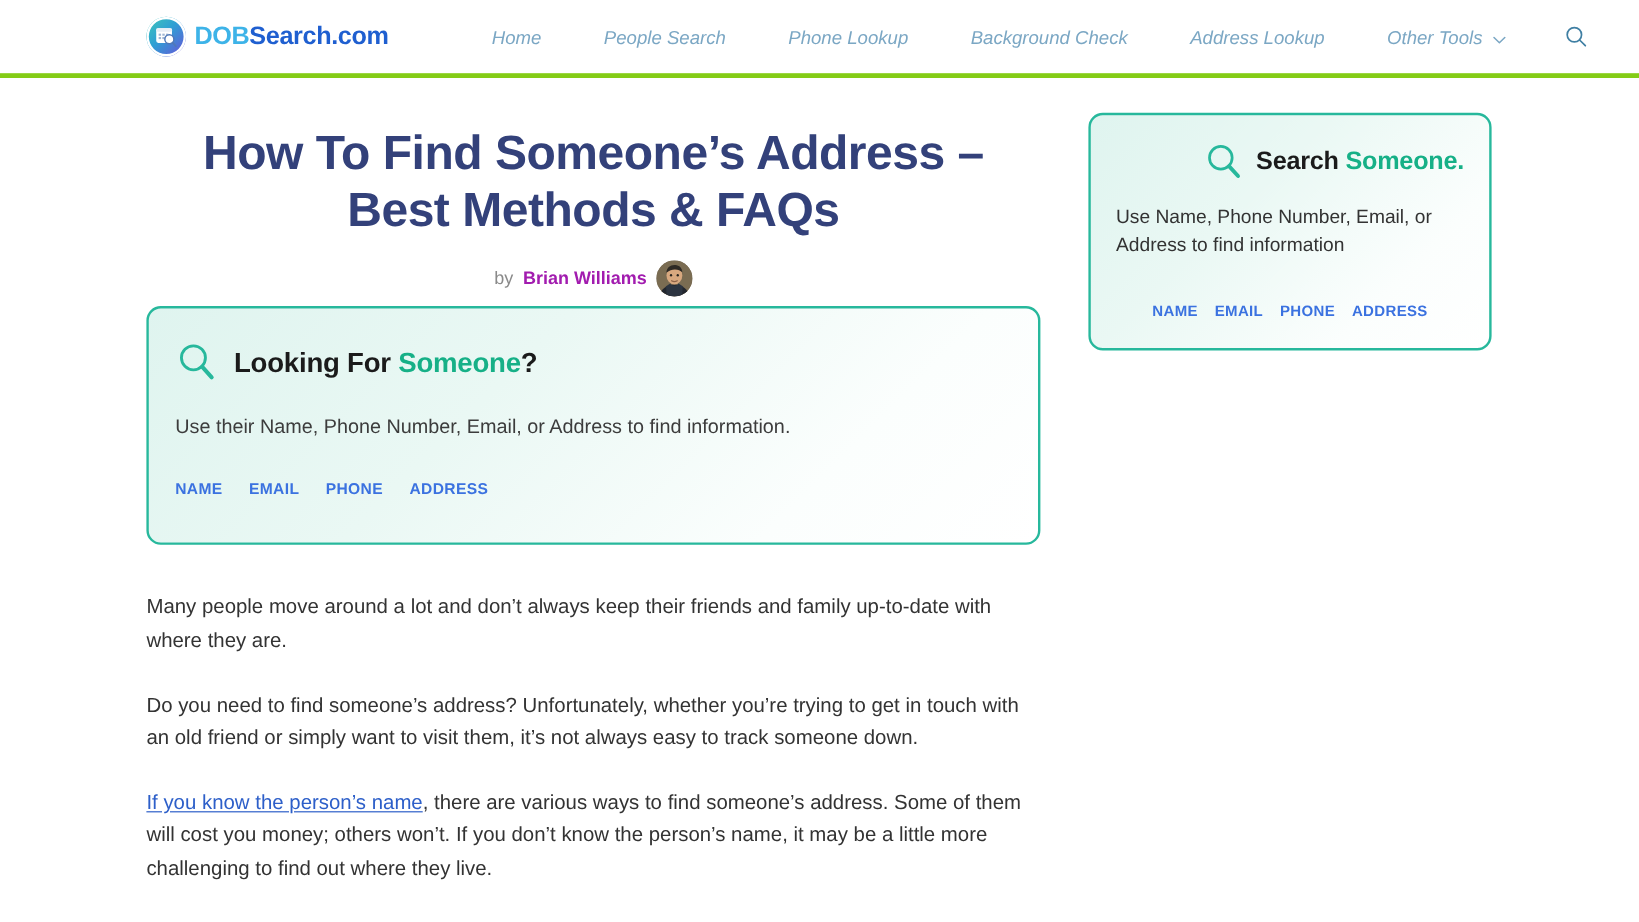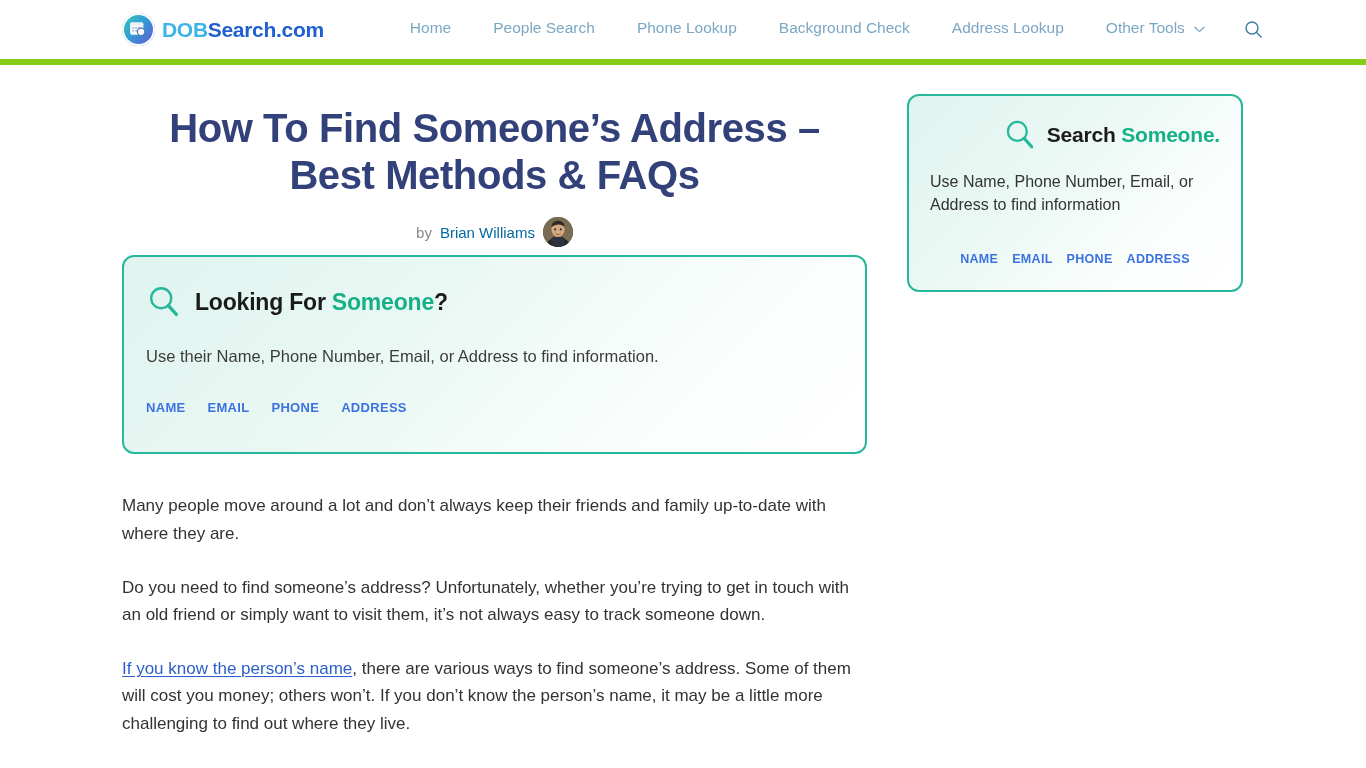--- a/index.html
+++ b/index.html
@@ -10,21 +10,21 @@
     background: #ffffff;
     font-family: "Liberation Sans", "DejaVu Sans", sans-serif;
     -webkit-font-smoothing: antialiased;
   }
 
   
   .site-header {
     height: 65px;
     width: 100%;
     background: #ffffff;
-    border-bottom: 6px solid #84cc16;
+    border-bottom: 4px solid #84cc16;
     display: flex;
     align-items: center;
     position: relative;
   }
   .brand {
     display: flex;
     align-items: center;
     gap: 7px;
     margin-left: 122px;
     text-decoration: none;
@@ -42,23 +42,24 @@
     font-size: 21px;
     font-weight: bold;
     letter-spacing: -0.3px;
     white-space: nowrap;
   }
   .brand-text .b1 { color: #3db3e8; }
   .brand-text .b2 { color: #1f5fd0; }
 
   .main-nav {
     display: flex;
-    align-items: flex-start;
-    gap: 0px;
+    align-items: flex-end;
+    gap: 10px;
     margin-left: 65px;
+    font-style: italic;
   }
   .nav-link {
     color: #7ba7c4;
     font-size: 15.5px;
     text-decoration: none;
     padding: 0 21px;
     white-space: nowrap;
     line-height: 1;
   }
   .nav-link.has-caret { display: inline-flex; align-items: center; gap: 9px; }
@@ -103,21 +104,21 @@
   }
   .byline {
     margin-top: 18px;
     display: flex;
     align-items: center;
     justify-content: center;
     gap: 8px;
     font-size: 15px;
   }
   .byline .by-word { color: #8a8a8a; }
-  .byline .author { color: #0369a1; font-weight: normal; }
+  .byline .author { color: #a21caf; font-weight: bold; }
   .avatar {
     width: 30px; height: 30px;
     border-radius: 50%;
     overflow: hidden;
     flex: 0 0 auto;
     background: #6b5f4b;
     position: relative;
   }
   .avatar svg { display: block; }
 

